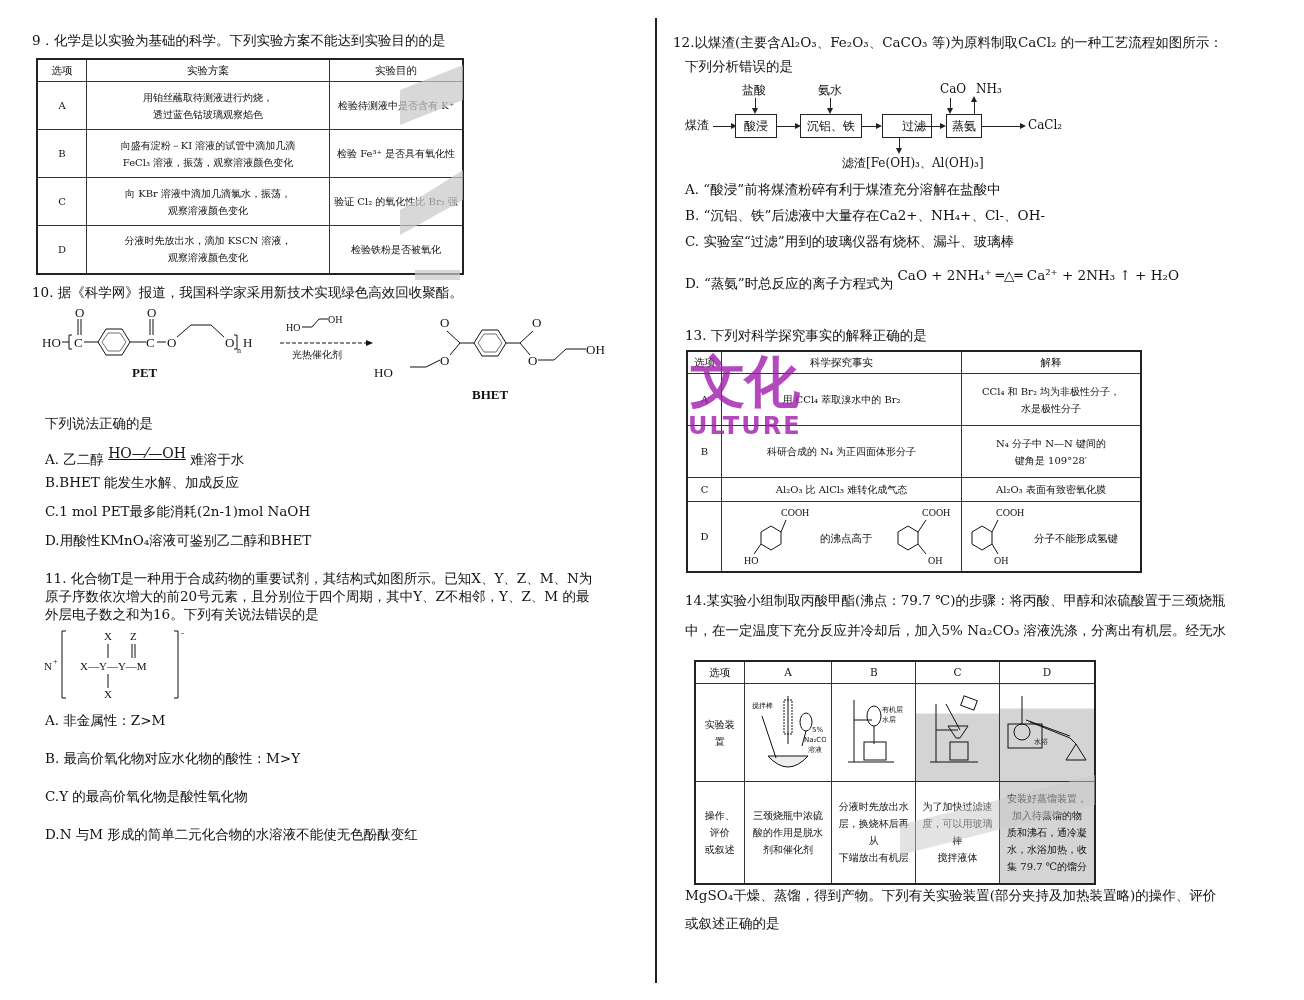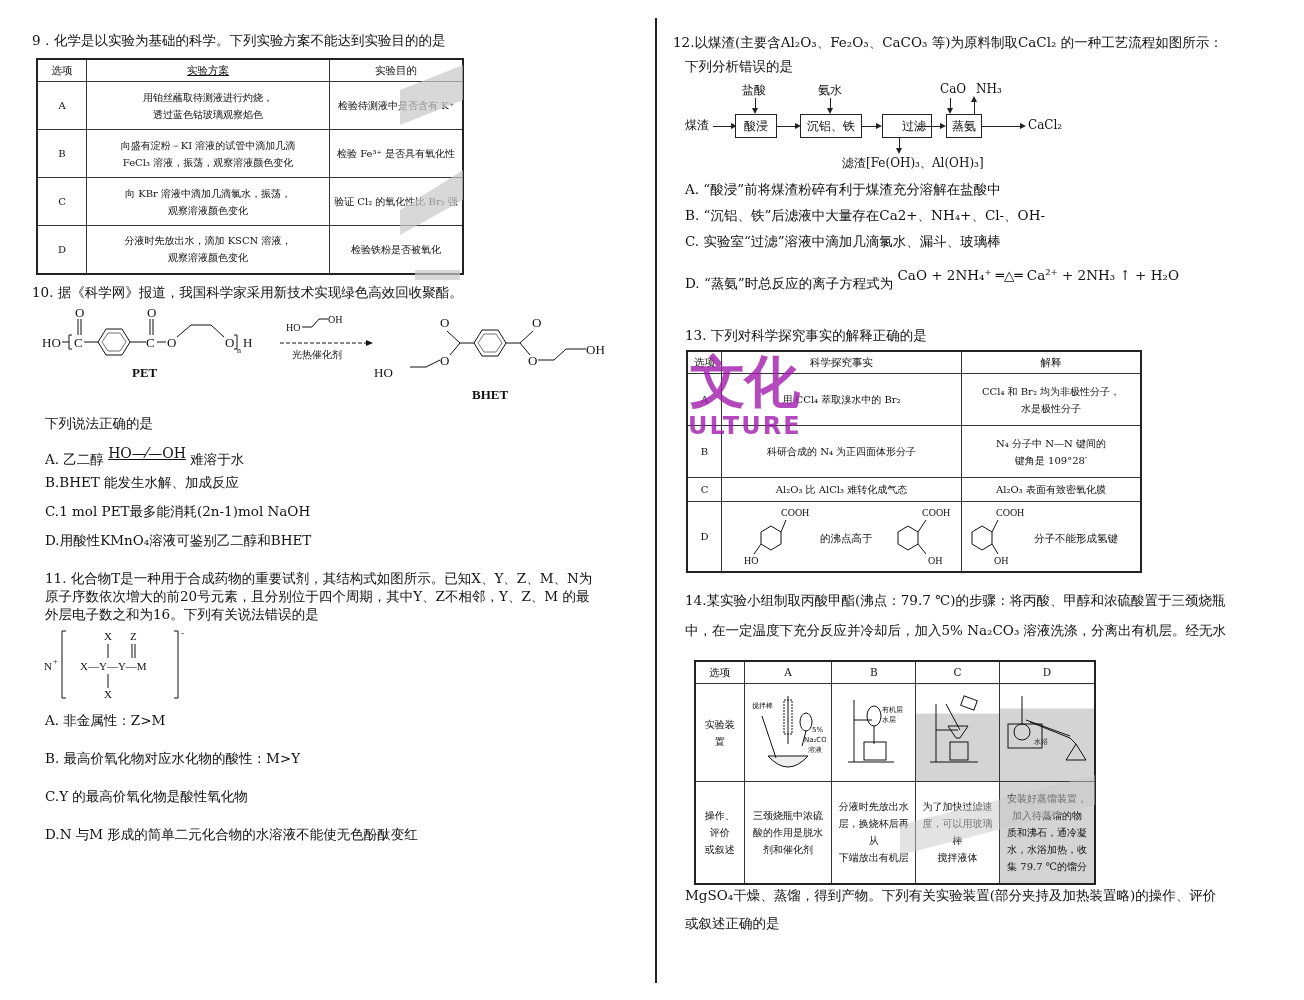--- a/index.html
+++ b/index.html
@@ -24,21 +24,21 @@
 </head>
 <body>
 
 <div class="divider"></div>
 
 <div class="q" style="left:32px;top:30px;">9．化学是以实验为基础的科学。下列实验方案不能达到实验目的的是</div>
 <table class="t" style="left:36px;top:58px;width:428px;">
   <tbody>
       <tr class="hd" style="height:22px;">
     <td style="width:40px;">选项</td>
-    <td style="width:234px;text-decoration:underline;">实验方案</td>
+    <td style="width:234px;">实验方案</td>
     <td>实验目的</td>
   </tr>
   <tr style="height:48px;">
     <td>A</td>
     <td>
           <div>用铂丝蘸取待测液进行灼烧，</div>
           <div>透过蓝色钴玻璃观察焰色</div>
         </td>
     <td>检验待测液中是否含有 K⁺</td>
   </tr>
@@ -203,21 +203,21 @@
   <div class="lbl" style="left:976px;top:82px;">NH₃</div>
   <div class="arrowu" style="left:971px;top:96px;"></div>
     <div class="line" style="left:974px;top:101px;width:1px;height:13px;"></div>
   <div class="line" style="left:982px;top:126px;width:40px;height:0;border-top:1px dashed #222;"></div>
     <div class="arrowr" style="left:1020px;top:123px;"></div>
   <div class="lbl" style="left:1028px;top:118px;">CaCl₂</div>
 </div>
 
 <div class="q" style="left:685px;top:179px;">A. “酸浸”前将煤渣粉碎有利于煤渣充分溶解在盐酸中</div>
 <div class="q" style="left:685px;top:205px;">B. “沉铝、铁”后滤液中大量存在Ca2+、NH₄+、Cl-、OH-</div>
-<div class="q" style="left:685px;top:231px;">C. 实验室“过滤”溶液中滴加几滴氯水、漏斗、玻璃棒</div>
+<div class="q" style="left:685px;top:231px;">C. 实验室“过滤”用到的玻璃仪器有烧杯、漏斗、玻璃棒</div>
 <div class="q" style="left:685px;top:273px;">
   <span>D. “蒸氨”时总反应的离子方程式为</span>
   <span style="position:relative;top:-8px;">CaO + 2NH₄⁺ ═△═ Ca²⁺ + 2NH₃ ↑ + H₂O</span>
 </div>
 
 <div class="q" style="left:685px;top:325px;text-align:right;">13.  下列对科学探究事实的解释正确的是</div>
 <table class="t" style="left:686px;top:350px;width:456px;">
   <tbody>
       <tr class="hd" style="height:22px;">
     <td style="width:42px;">选项</td>

